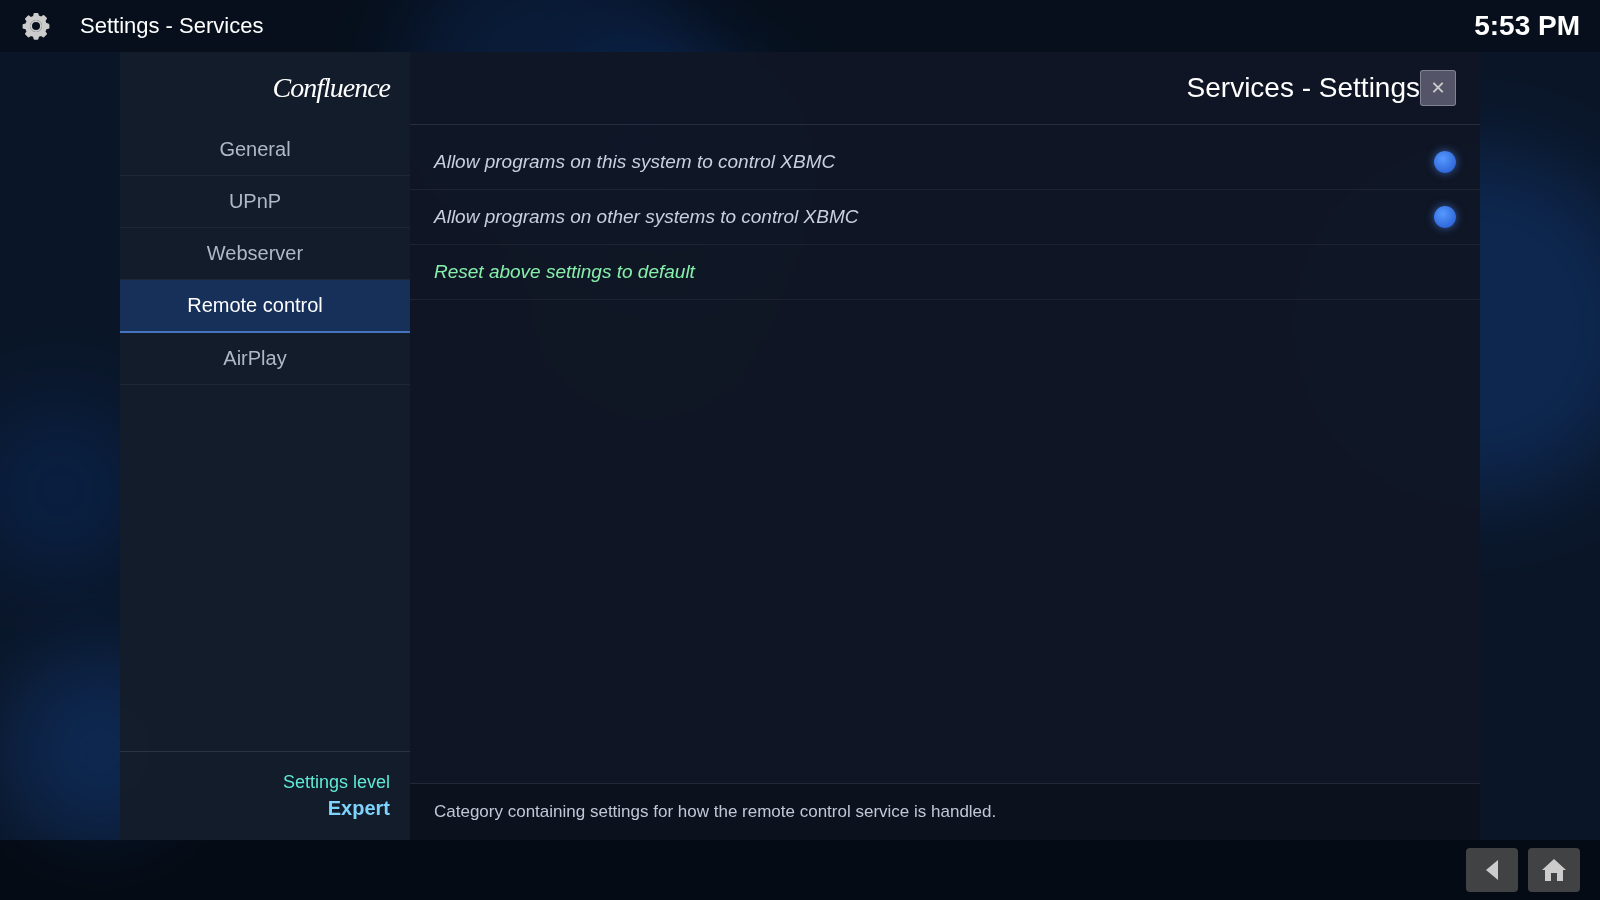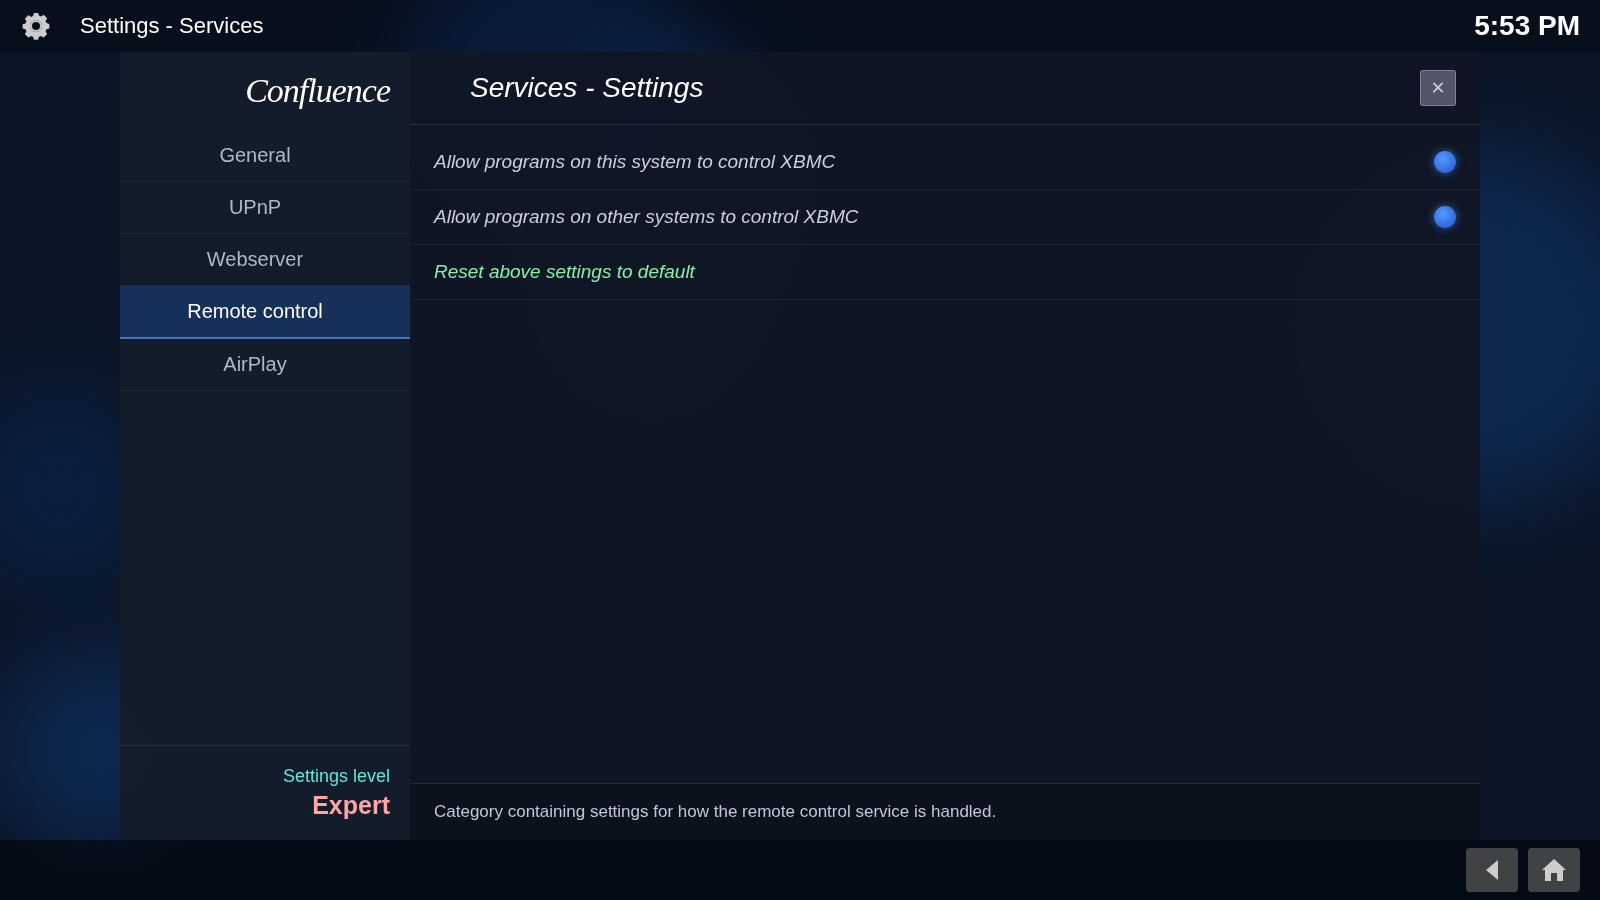--- a/index.html
+++ b/index.html
@@ -123,21 +123,21 @@
       padding-top: 20px;
       flex-shrink: 0;
     }
 
     .sidebar-logo {
       margin-bottom: 20px;
       padding-right: 20px;
     }
 
     .sidebar-logo-text {
-      font-size: 34px;
+      font-size: 28px;
       color: #ffffff;
       font-style: italic;
       font-family: Georgia, serif;
       letter-spacing: -1px;
     }
 
     .sidebar-nav {
       width: 100%;
       flex: 1;
     }
@@ -165,22 +165,22 @@
       padding: 20px 20px 20px 0;
       border-top: 1px solid rgba(255,255,255,0.1);
     }
 
     .settings-level-label {
       color: #5eead4;
       font-size: 18px;
     }
 
     .settings-level-value {
-      color: #fca5a5;
-      font-size: 25px;
+      color: #7dd3fc;
+      font-size: 20px;
       font-weight: bold;
       margin-top: 4px;
       margin-left: 44px;
     }
 
     
     .content-panel {
       flex: 1;
       background: rgba(15, 22, 36, 0.97);
       display: flex;
@@ -195,22 +195,21 @@
       justify-content: space-between;
       padding: 18px 24px;
       border-bottom: 1px solid rgba(255,255,255,0.1);
     }
 
     .content-title {
       color: #ffffff;
       font-size: 28px;
       font-weight: normal;
       flex: 1;
-      text-align: left;
-      font-style: italic;
+      text-align: right;
     }
 
     .close-btn {
       width: 36px;
       height: 36px;
       background: rgba(100,100,120,0.8);
       border: 1px solid rgba(200,200,220,0.4);
       border-radius: 3px;
       color: #cccccc;
       font-size: 18px;

